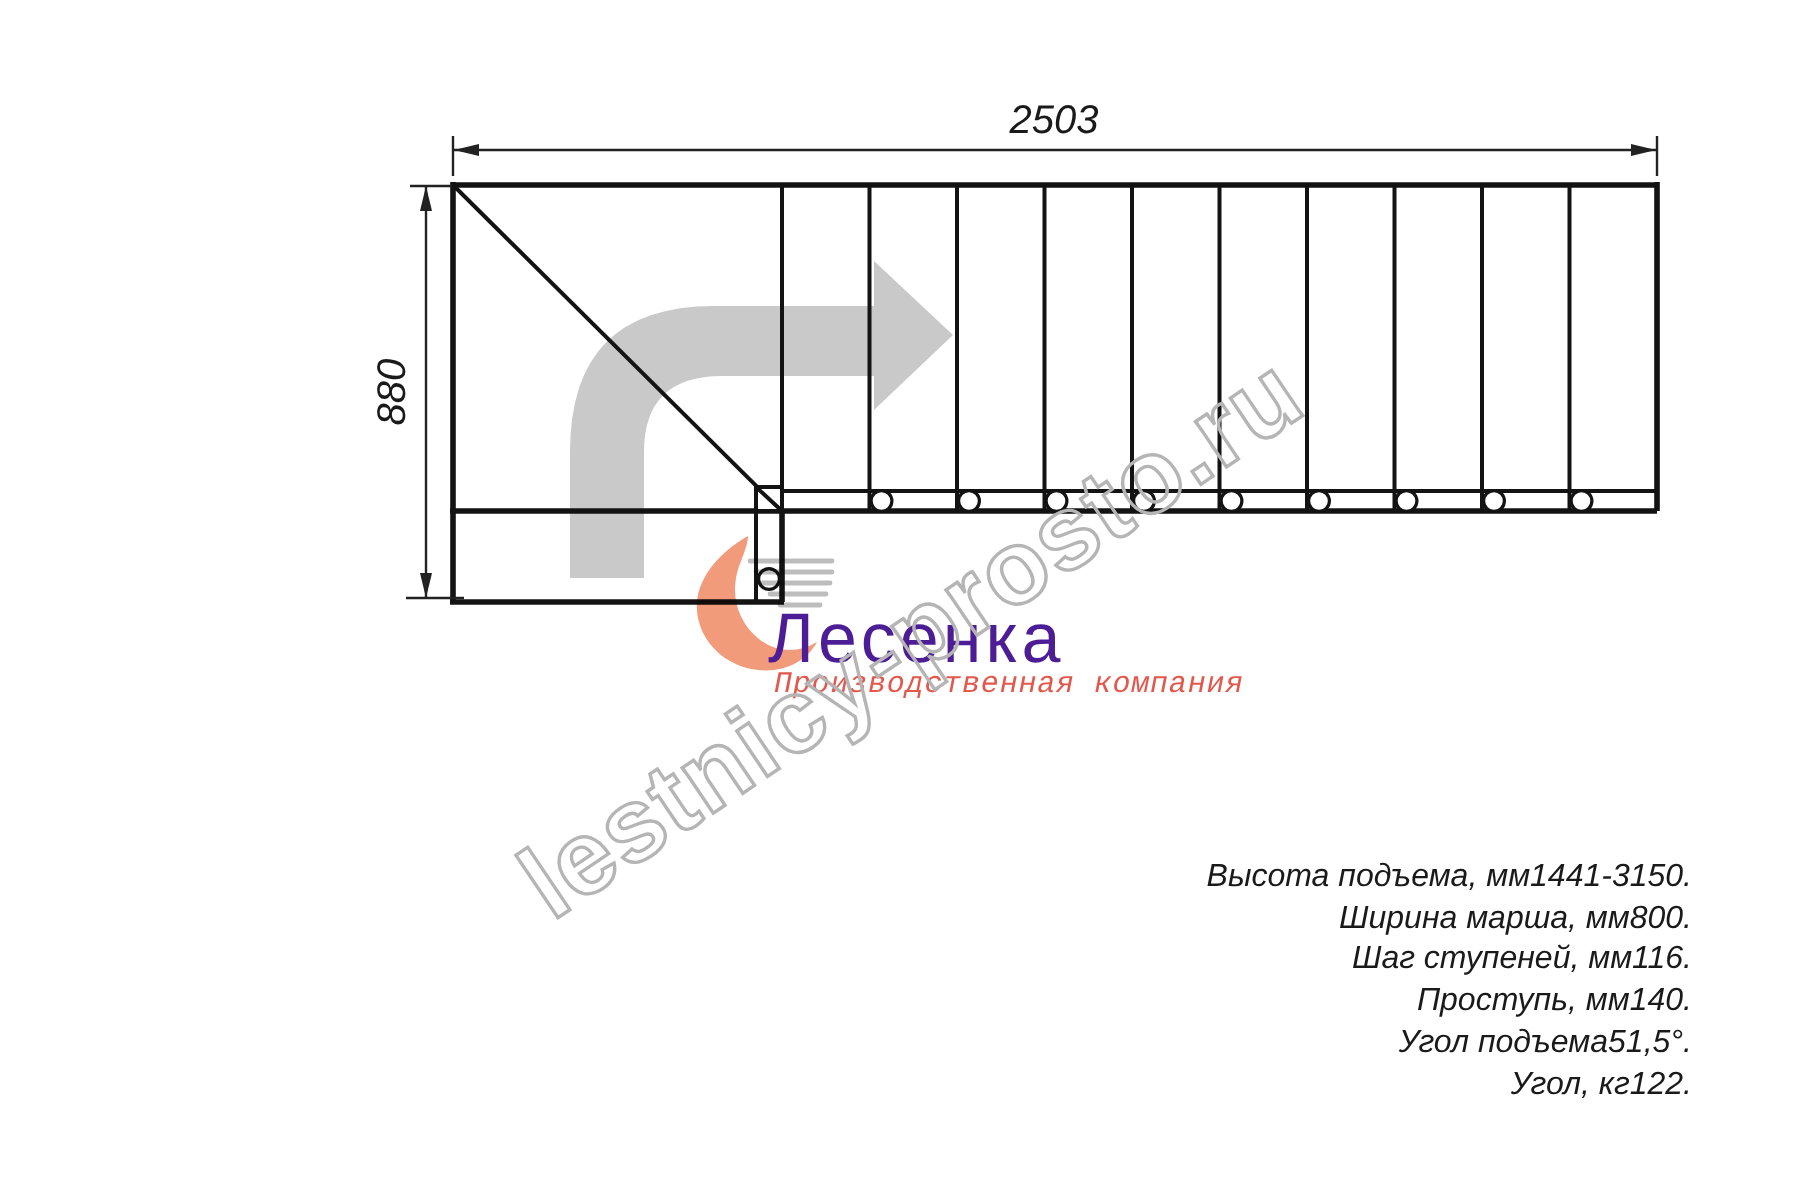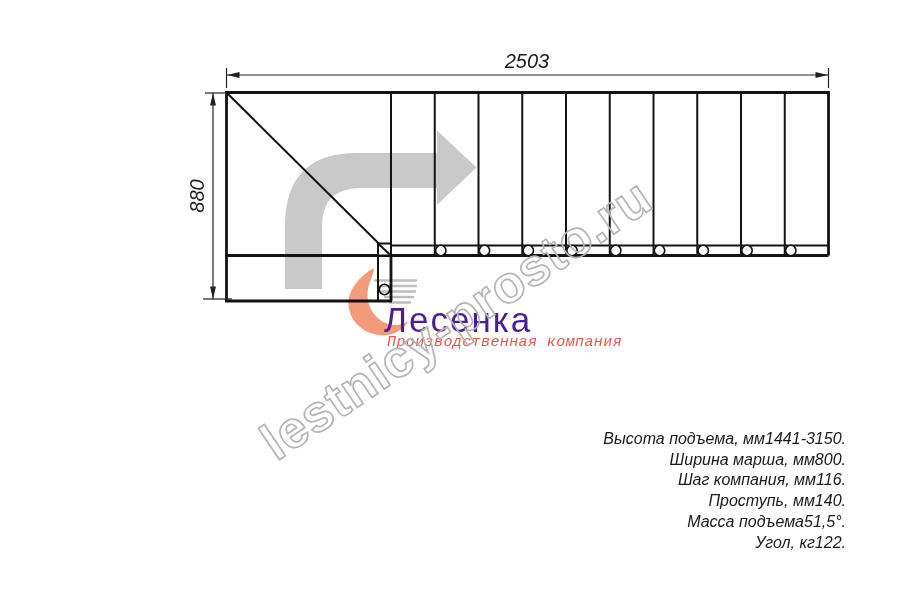--- a/index.html
+++ b/index.html
@@ -168,29 +168,29 @@
   <div class="specs">
     <div class="spec-row">
       <span class="spec-label">Высота подъема, мм</span>
       <span class="spec-value">1441-3150.</span>
     </div>
     <div class="spec-row">
       <span class="spec-label">Ширина марша, мм</span>
       <span class="spec-value">800.</span>
     </div>
     <div class="spec-row">
-      <span class="spec-label">Шаг компания, мм</span>
+      <span class="spec-label">Шаг ступеней, мм</span>
       <span class="spec-value">116.</span>
     </div>
     <div class="spec-row">
       <span class="spec-label">Проступь, мм</span>
       <span class="spec-value">140.</span>
     </div>
     <div class="spec-row">
-      <span class="spec-label">Масса подъема</span>
+      <span class="spec-label">Угол подъема</span>
       <span class="spec-value">51,5°.</span>
     </div>
     <div class="spec-row">
       <span class="spec-label">Угол, кг</span>
       <span class="spec-value">122.</span>
     </div>
   </div>
 
 </div>
 

